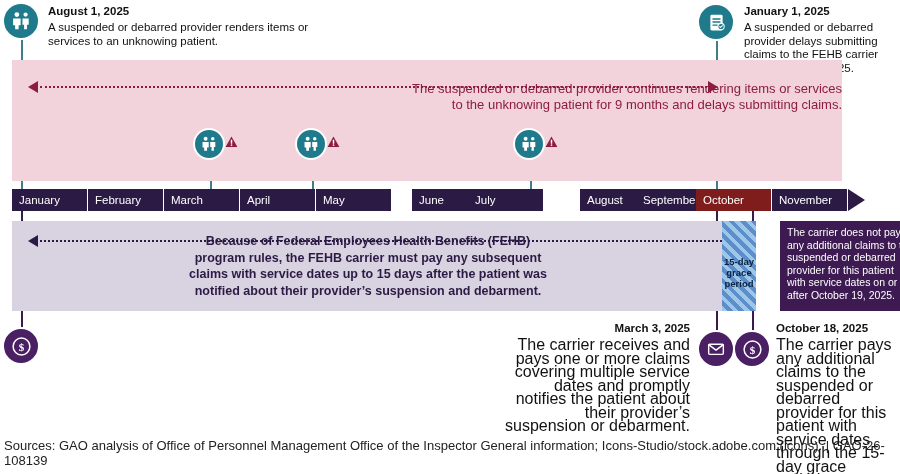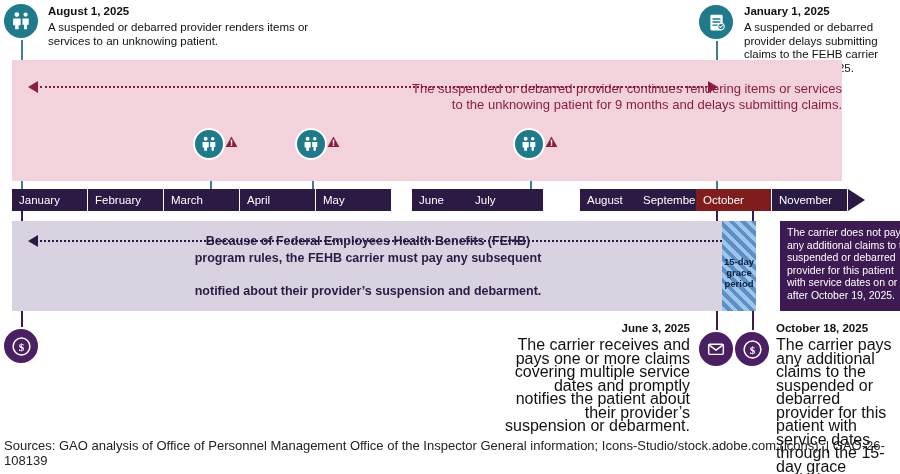--- a/index.html
+++ b/index.html
@@ -301,21 +301,21 @@
   </div>
 
   <div class="lavband" style="left:12px; top:221px; width:722px; height:90px;"></div>
 
   <div class="dotline purple" style="left:40px; top:240px; width:690px;"></div>
   <div class="tri-left purple" style="left:28px; top:235px;"></div>
 
   <div class="lav-text" style="left:68px; top:233px; width:600px;">
     <span>Because of Federal Employees Health Benefits (FEHB)</span><br>
     <span>program rules, the FEHB carrier must pay any subsequent</span><br>
-    <br>
+    <span>claims with service dates up to 15 days after the patient was</span><br>
     <span>notified about their provider’s suspension and debarment.</span>
   </div>
 
   <div class="grace" style="left:722px; top:221px; width:34px; height:90px;">
     <span style="top:35px;">15-day</span>
     <span style="top:46px;">grace</span>
     <span style="top:57px;">period</span>
   </div>
 
   <div class="darkblock" style="left:736px; top:221px; width:141px; height:90px;margin-left:44px;">The carrier does not pay any additional claims to the suspended or debarred provider for this patient with service dates on or after October 19, 2025.</div>
@@ -334,21 +334,21 @@
     </svg>
   </div>
   <div class="badge purple" style="left:733px; top:330px; width:38px; height:38px;">
     <svg width="21" height="21" viewBox="0 0 24 24" aria-hidden="true">
       <circle cx="12" cy="12" r="9.6" fill="none" stroke="#ffffff" stroke-width="1.7"></circle>
       <text x="12" y="16.6" font-size="12.5" font-family="Liberation Serif, serif" font-weight="bold" fill="#ffffff" text-anchor="middle">$</text>
     </svg>
   </div>
 
   <div class="abs right-align" style="left:505px; top:322px; width:185px;">
-    <div class="bc-title">June 3, 2025</div>
+    <div class="bc-title">March 3, 2025</div>
     <div class="bc-text" style="margin-top:3px;">The carrier receives and pays one or more claims covering multiple service dates and promptly notifies the patient about their provider’s suspension or debarment.</div>
   </div>
 
   <div class="abs" style="left:776px; top:322px; width:120px;">
     <div class="bc-title">October 18, 2025</div>
     <div class="bc-text" style="margin-top:3px;">The carrier pays any additional claims to the suspended or debarred provider for this patient with service dates through the 15-day grace period.</div>
   </div>
 
   <div class="source">Sources: GAO analysis of Office of Personnel Management Office of the Inspector General information; Icons-Studio/stock.adobe.com (icons).  |  GAO-26-108139</div>
 

